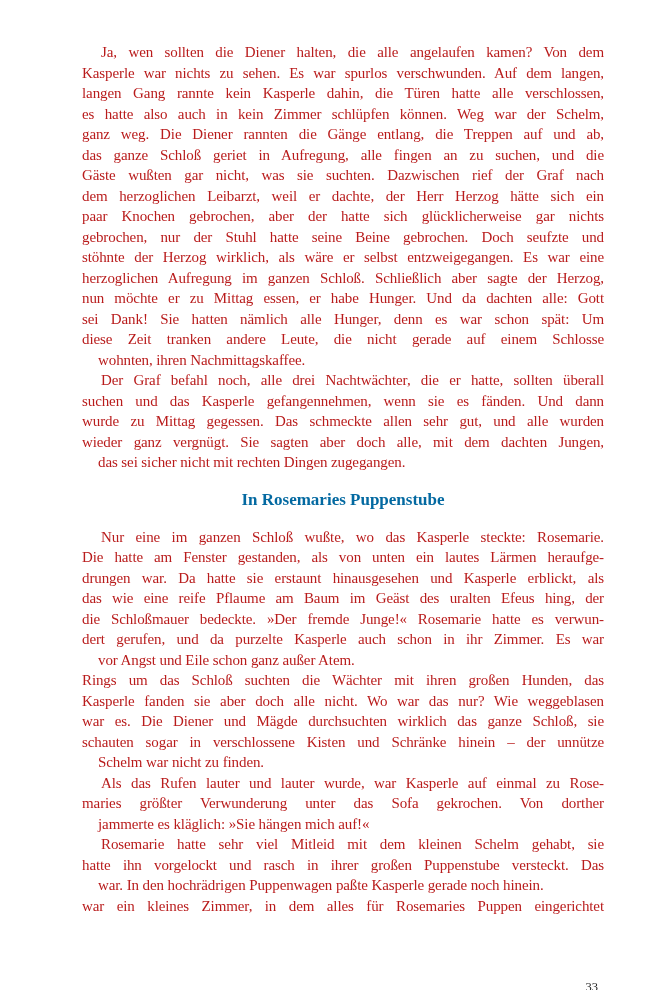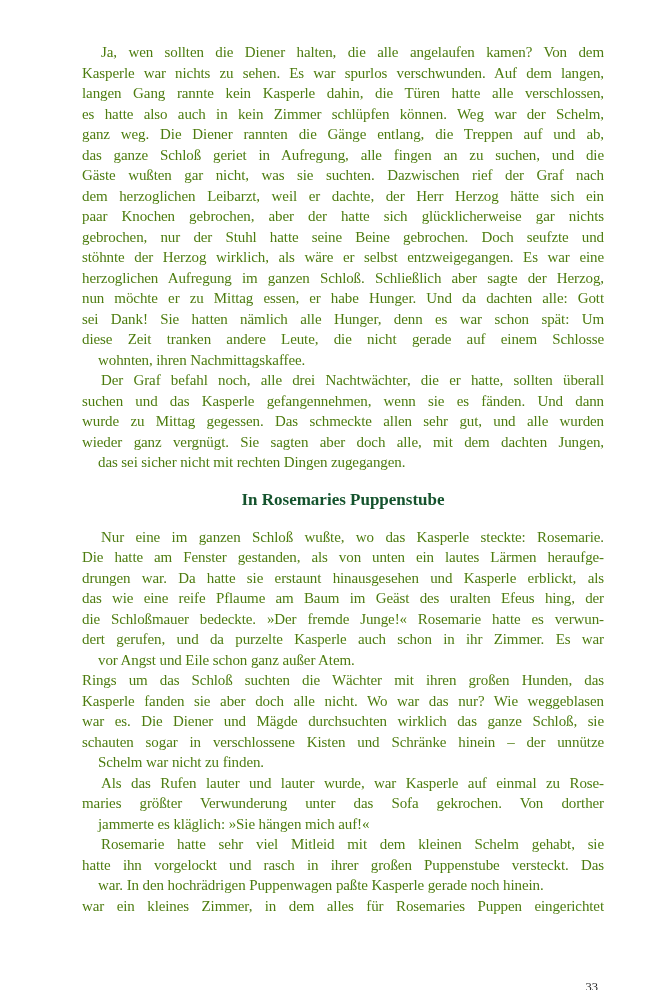--- a/index.html
+++ b/index.html
@@ -16,31 +16,31 @@
     position: absolute;
     left: 82px; top: 42px; width: 522px;
   }
   .paragraph { margin: 0; }
   .line {
     font-size: 15px;
     line-height: 20.5px;
     letter-spacing: -0.1px;
     text-align: justify;
     text-align-last: justify;
-    color: #4d7c0f;
+    color: #b91c1c;
   }
   .line.last { text-align-last: left; margin-left: 16px; }
   .line.indent { text-indent: 19px; }
   .chapter-heading {
     font-weight: bold;
     font-size: 17px;
     line-height: 22px;
     text-align: center;
     margin: 16px 0 16px 0;
-    color: #14532d;
+    color: #0369a1;
   }
   .page-number {
     position: absolute;
     left: 82px; top: 980px; width: 516px;
     text-align: right;
     font-size: 12.5px;
     line-height: 14px;
     color: #222222;
   }
 </style>

